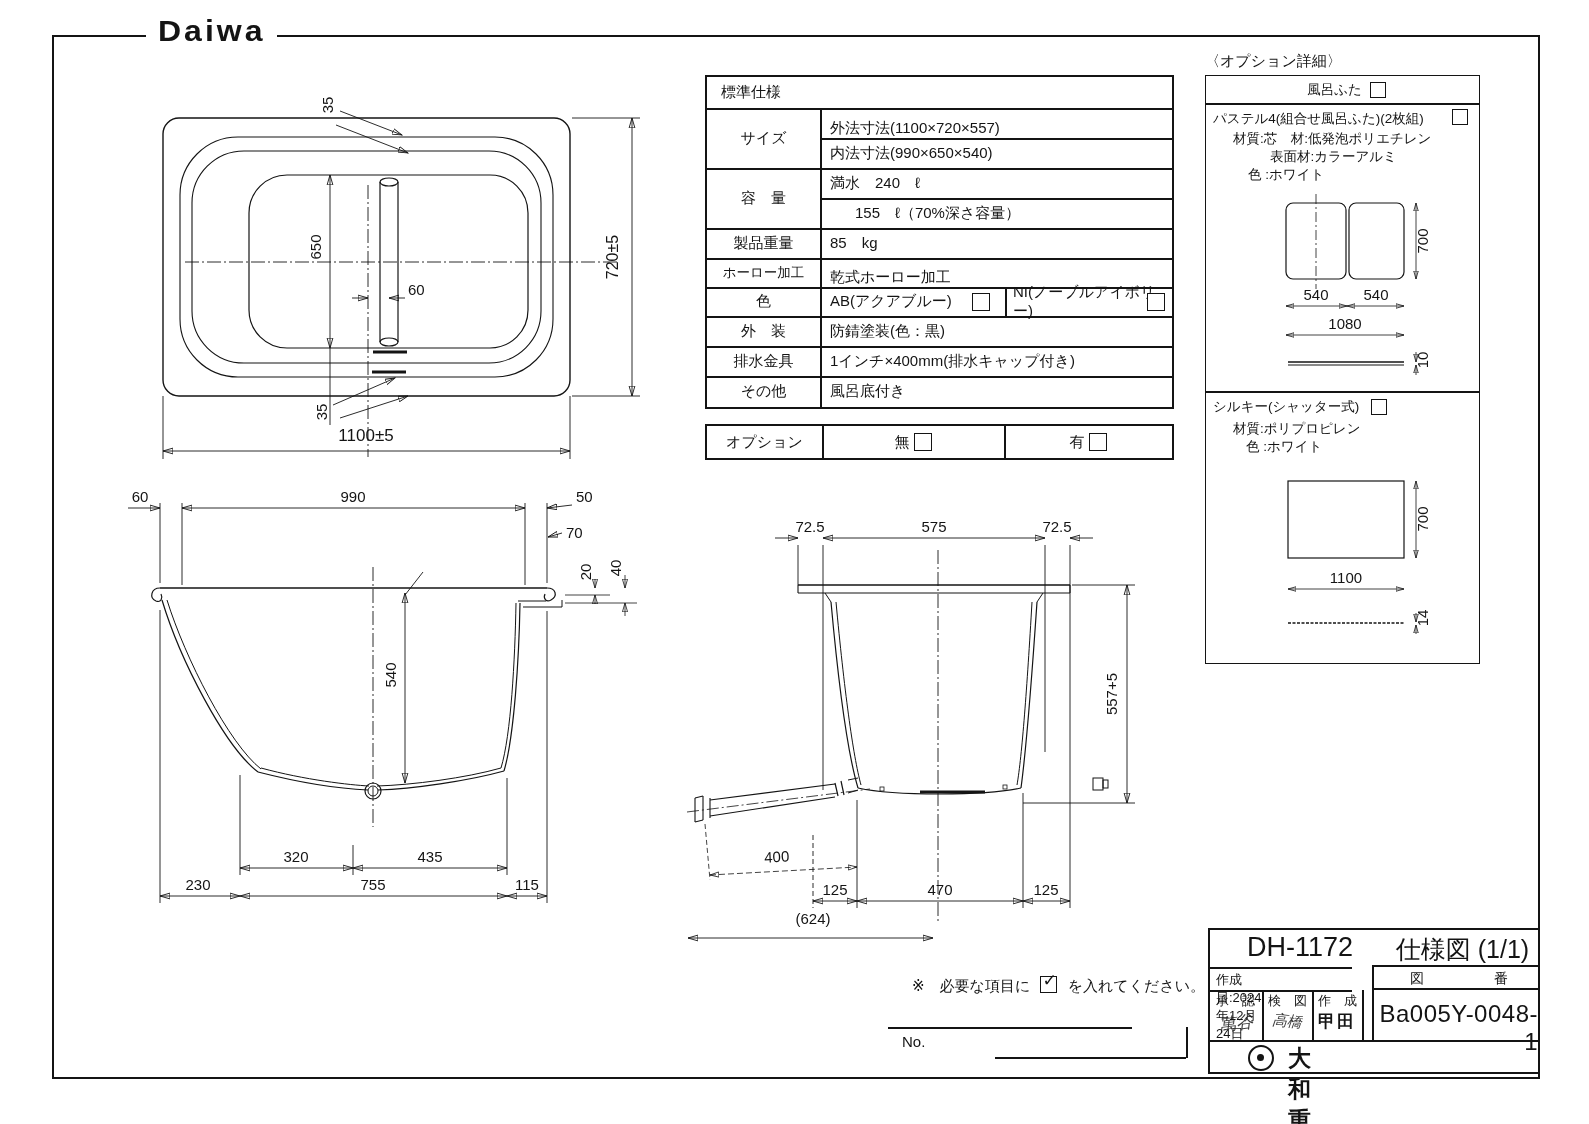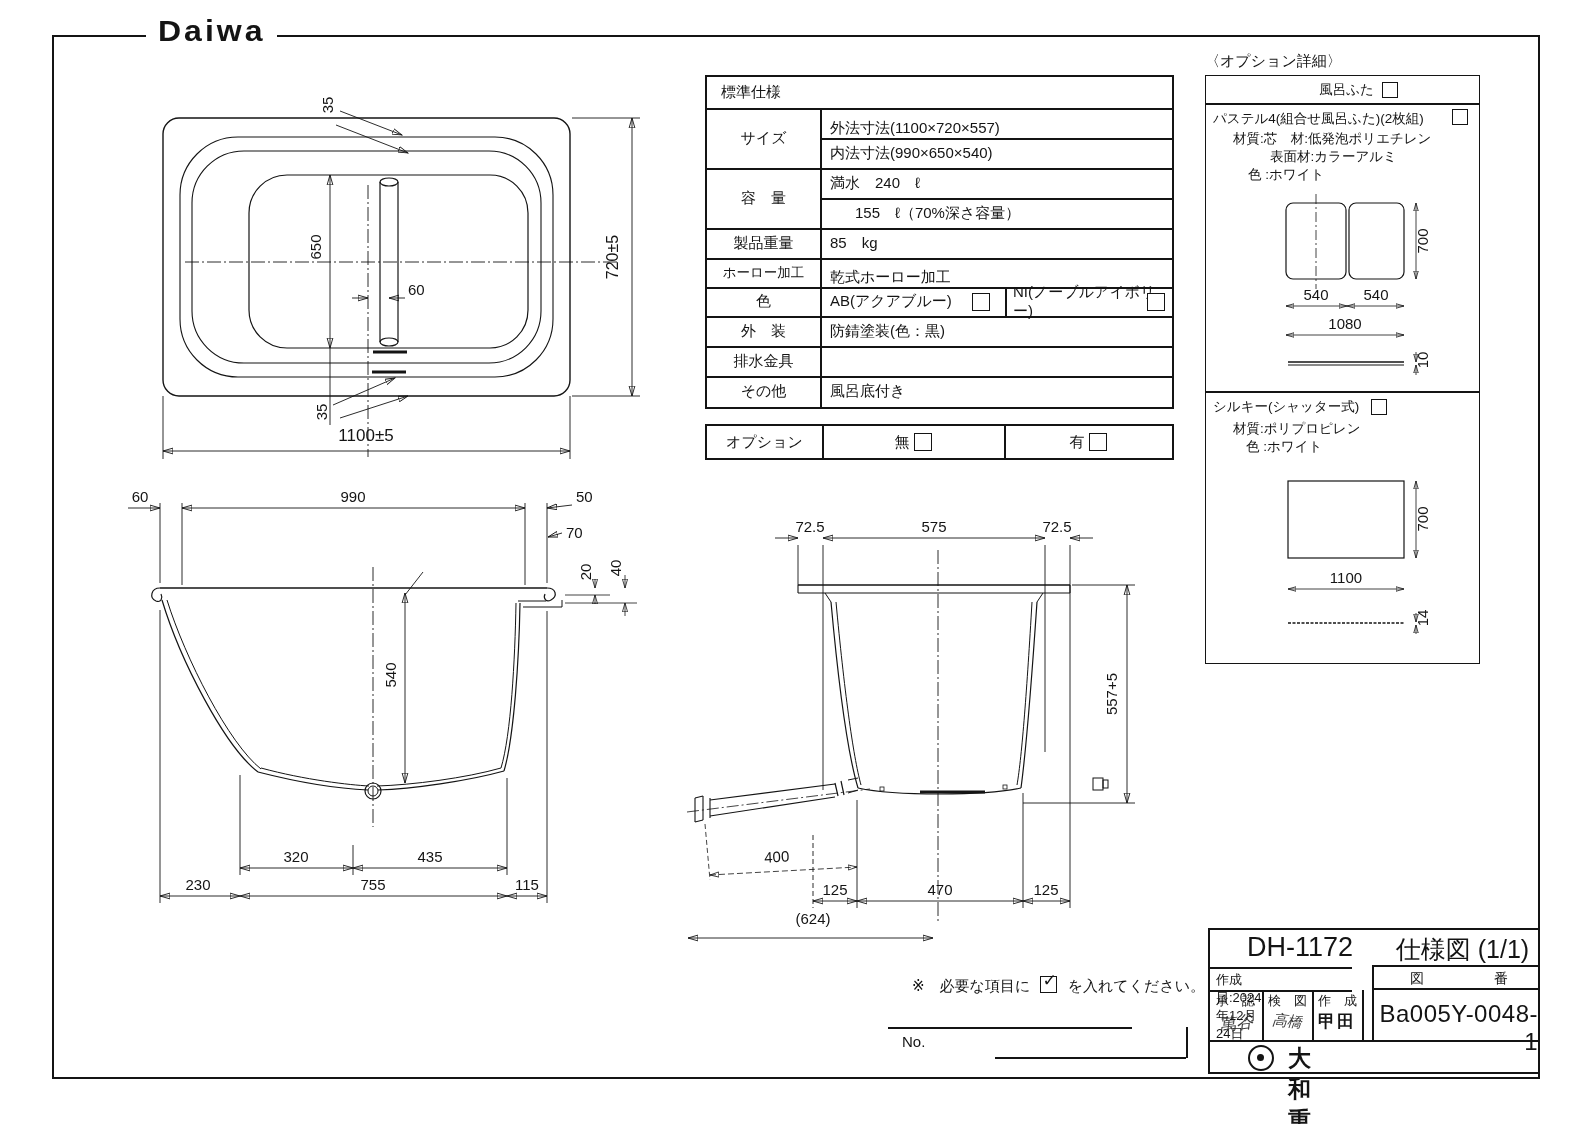--- a/index.html
+++ b/index.html
@@ -254,20 +254,21 @@
     <div class="cell center" style="left:0;top:181px;width:113px;height:29px;font-size:13.5px;">ホーロー加工</div>
     <div class="cell" style="left:123px;top:181px;height:38px;">乾式ホーロー加工</div>
     <div class="cell center" style="left:0;top:210px;width:113px;height:29px;">色</div>
     <div class="cell" style="left:123px;top:210px;height:29px;">AB(アクアブルー)</div>
     <span class="cb" style="position:absolute;left:265px;top:216px;"></span>
     <div class="cell" style="left:306px;top:210px;height:29px;">NI(ノーブルアイボリー)</div>
     <span class="cb" style="position:absolute;left:440px;top:216px;"></span>
     <div class="cell center" style="left:0;top:239px;width:113px;height:30px;">外　装</div>
     <div class="cell" style="left:123px;top:239px;height:30px;">防錆塗装(色：黒)</div>
     <div class="cell center" style="left:0;top:269px;width:113px;height:30px;">排水金具</div>
+    <div class="cell" style="left:123px;top:269px;height:30px;">1インチ×400mm(排水キャップ付き)</div>
     <div class="cell center" style="left:0;top:299px;width:113px;height:31px;">その他</div>
     <div class="cell" style="left:123px;top:299px;height:31px;text-align:center;">風呂底付き</div>
   </div>
 
   <div class="abs" style="left:705px;top:424px;width:465px;height:32px;border:2px solid #141414;font-size:15px;">
     <div class="vl" style="left:115px;top:0;height:32px;"></div>
     <div class="vl" style="left:297px;top:0;height:32px;"></div>
     <div class="cell center" style="left:0;top:0;width:115px;height:32px;">オプション</div>
     <div class="cell center" style="left:115px;top:0;width:182px;height:32px;">
       <span>無</span>
@@ -276,21 +277,21 @@
     <div class="cell center" style="left:297px;top:0;width:168px;height:32px;">
       <span>有</span>
       <span class="cb" style="margin-left:4px;"></span>
     </div>
   </div>
 
   <div class="abs" style="left:1205px;top:52px;font-size:15px;">〈オプション詳細〉</div>
 
   <div class="abs" style="left:1205px;top:75px;width:273px;height:587px;border:1.6px solid #141414;font-size:13.5px;">
     <div class="hl" style="left:0;top:27px;width:273px;"></div>
-    <div class="cell center" style="left:16px;top:0;width:273px;height:27px;align-items:center;">
+    <div class="cell center" style="left:4px;top:0;width:273px;height:27px;align-items:center;">
       <span>風呂ふた</span>
       <span class="cb sm" style="margin-left:8px;"></span>
     </div>
     <div class="abs" style="left:7px;top:34px;">パステル4(組合せ風呂ふた)(2枚組)</div>
     <span class="cb sm" style="position:absolute;left:246px;top:33px;"></span>
     <div class="abs" style="left:27px;top:54px;">材質:芯　材:低発泡ポリエチレン</div>
     <div class="abs" style="left:64px;top:72px;">表面材:カラーアルミ</div>
     <div class="abs" style="left:42px;top:90px;">色 :ホワイト</div>
 
     <svg style="left:60px;top:118px;" width="200" height="185" viewBox="0 0 200 185">

